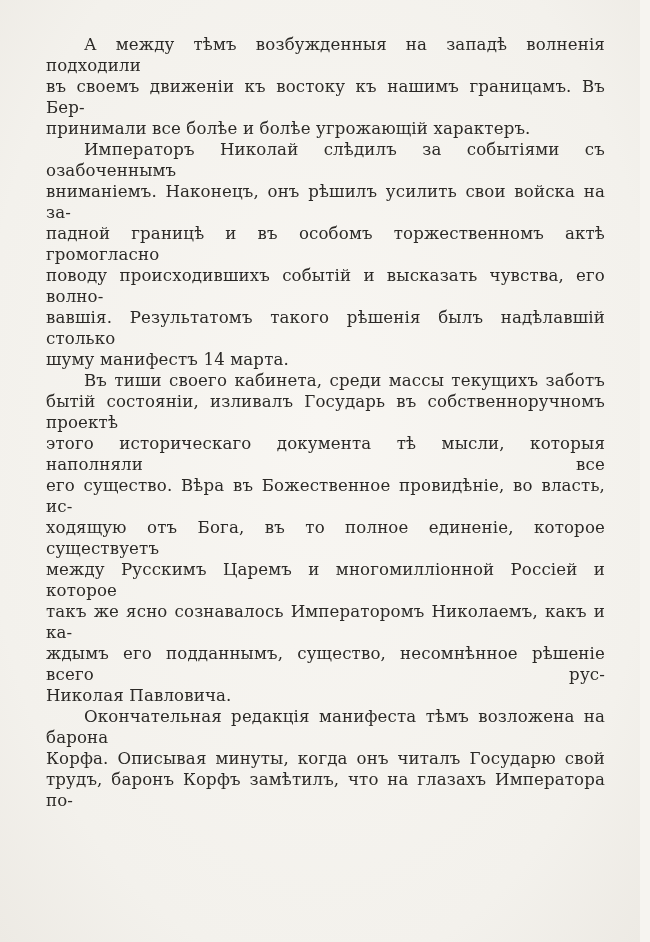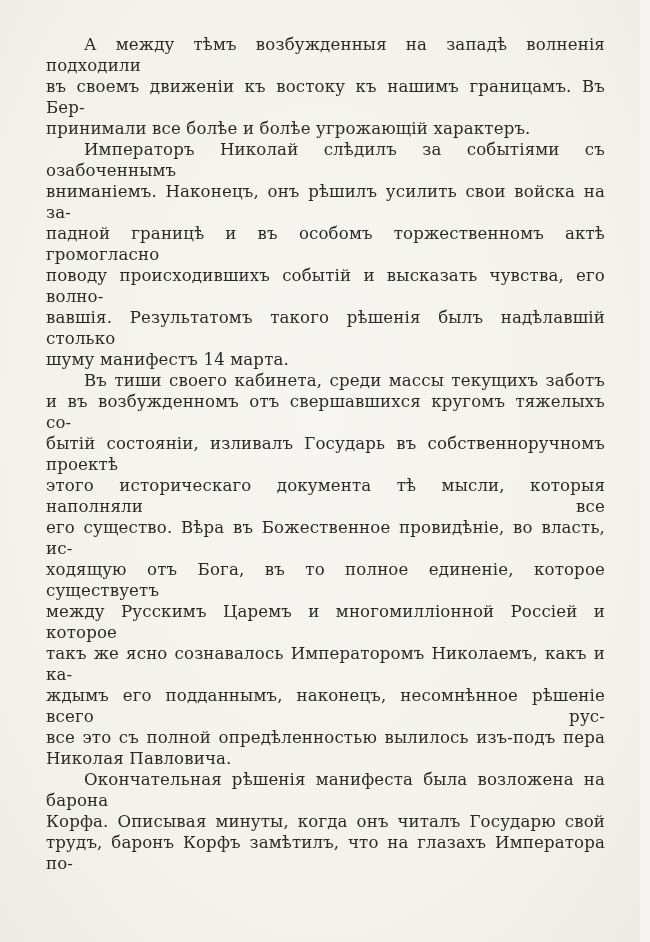--- a/index.html
+++ b/index.html
@@ -56,32 +56,30 @@
     <div class="paragraph">
         <div class="line">Императоръ Николай слѣдилъ за событіями съ озабоченнымъ</div>
         <div class="line">вниманіемъ. Наконецъ, онъ рѣшилъ усилить свои войска на за-</div>
         <div class="line">падной границѣ и въ особомъ торжественномъ актѣ громогласно</div>
         <div class="line">поводу происходившихъ событій и высказать чувства, его волно-</div>
         <div class="line">вавшія. Результатомъ такого рѣшенія былъ надѣлавшій столько</div>
         <div class="line">шуму манифестъ 14 марта.</div>
       </div>
     <div class="paragraph">
         <div class="line">Въ тиши своего кабинета, среди массы текущихъ заботъ</div>
-        <div class="line">и въ возбужденномъ отъ свершавшихся кругомъ тяжелыхъ со-</div>
         <div class="line">бытій состояніи, изливалъ Государь въ собственноручномъ проектѣ</div>
         <div class="line">этого историческаго документа тѣ мысли, которыя наполняли все</div>
         <div class="line">его существо. Вѣра въ Божественное провидѣніе, во власть, ис-</div>
         <div class="line">ходящую отъ Бога, въ то полное единеніе, которое существуетъ</div>
         <div class="line">между Русскимъ Царемъ и многомилліонной Россіей и которое</div>
         <div class="line">такъ же ясно сознавалось Императоромъ Николаемъ, какъ и ка-</div>
-        <div class="line">ждымъ его подданнымъ, наконецъ, несомнѣнное рѣшеніе всего рус-</div>
-        <div class="line">все это съ полной опредѣленностью вылилось изъ-подъ пера</div>
+        <div class="line">ждымъ его подданнымъ, существо, несомнѣнное рѣшеніе всего рус-</div>
         <div class="line">Николая Павловича.</div>
       </div>
     <div class="paragraph">
-        <div class="line">Окончательная рѣшенія манифеста была возложена на барона</div>
+        <div class="line">Окончательная редакція манифеста тѣмъ возложена на барона</div>
         <div class="line">Корфа. Описывая минуты, когда онъ читалъ Государю свой</div>
         <div class="line">трудъ, баронъ Корфъ замѣтилъ, что на глазахъ Императора по-</div>
       </div>
 
   </div>
 
 </div>
 
 </body></html>

